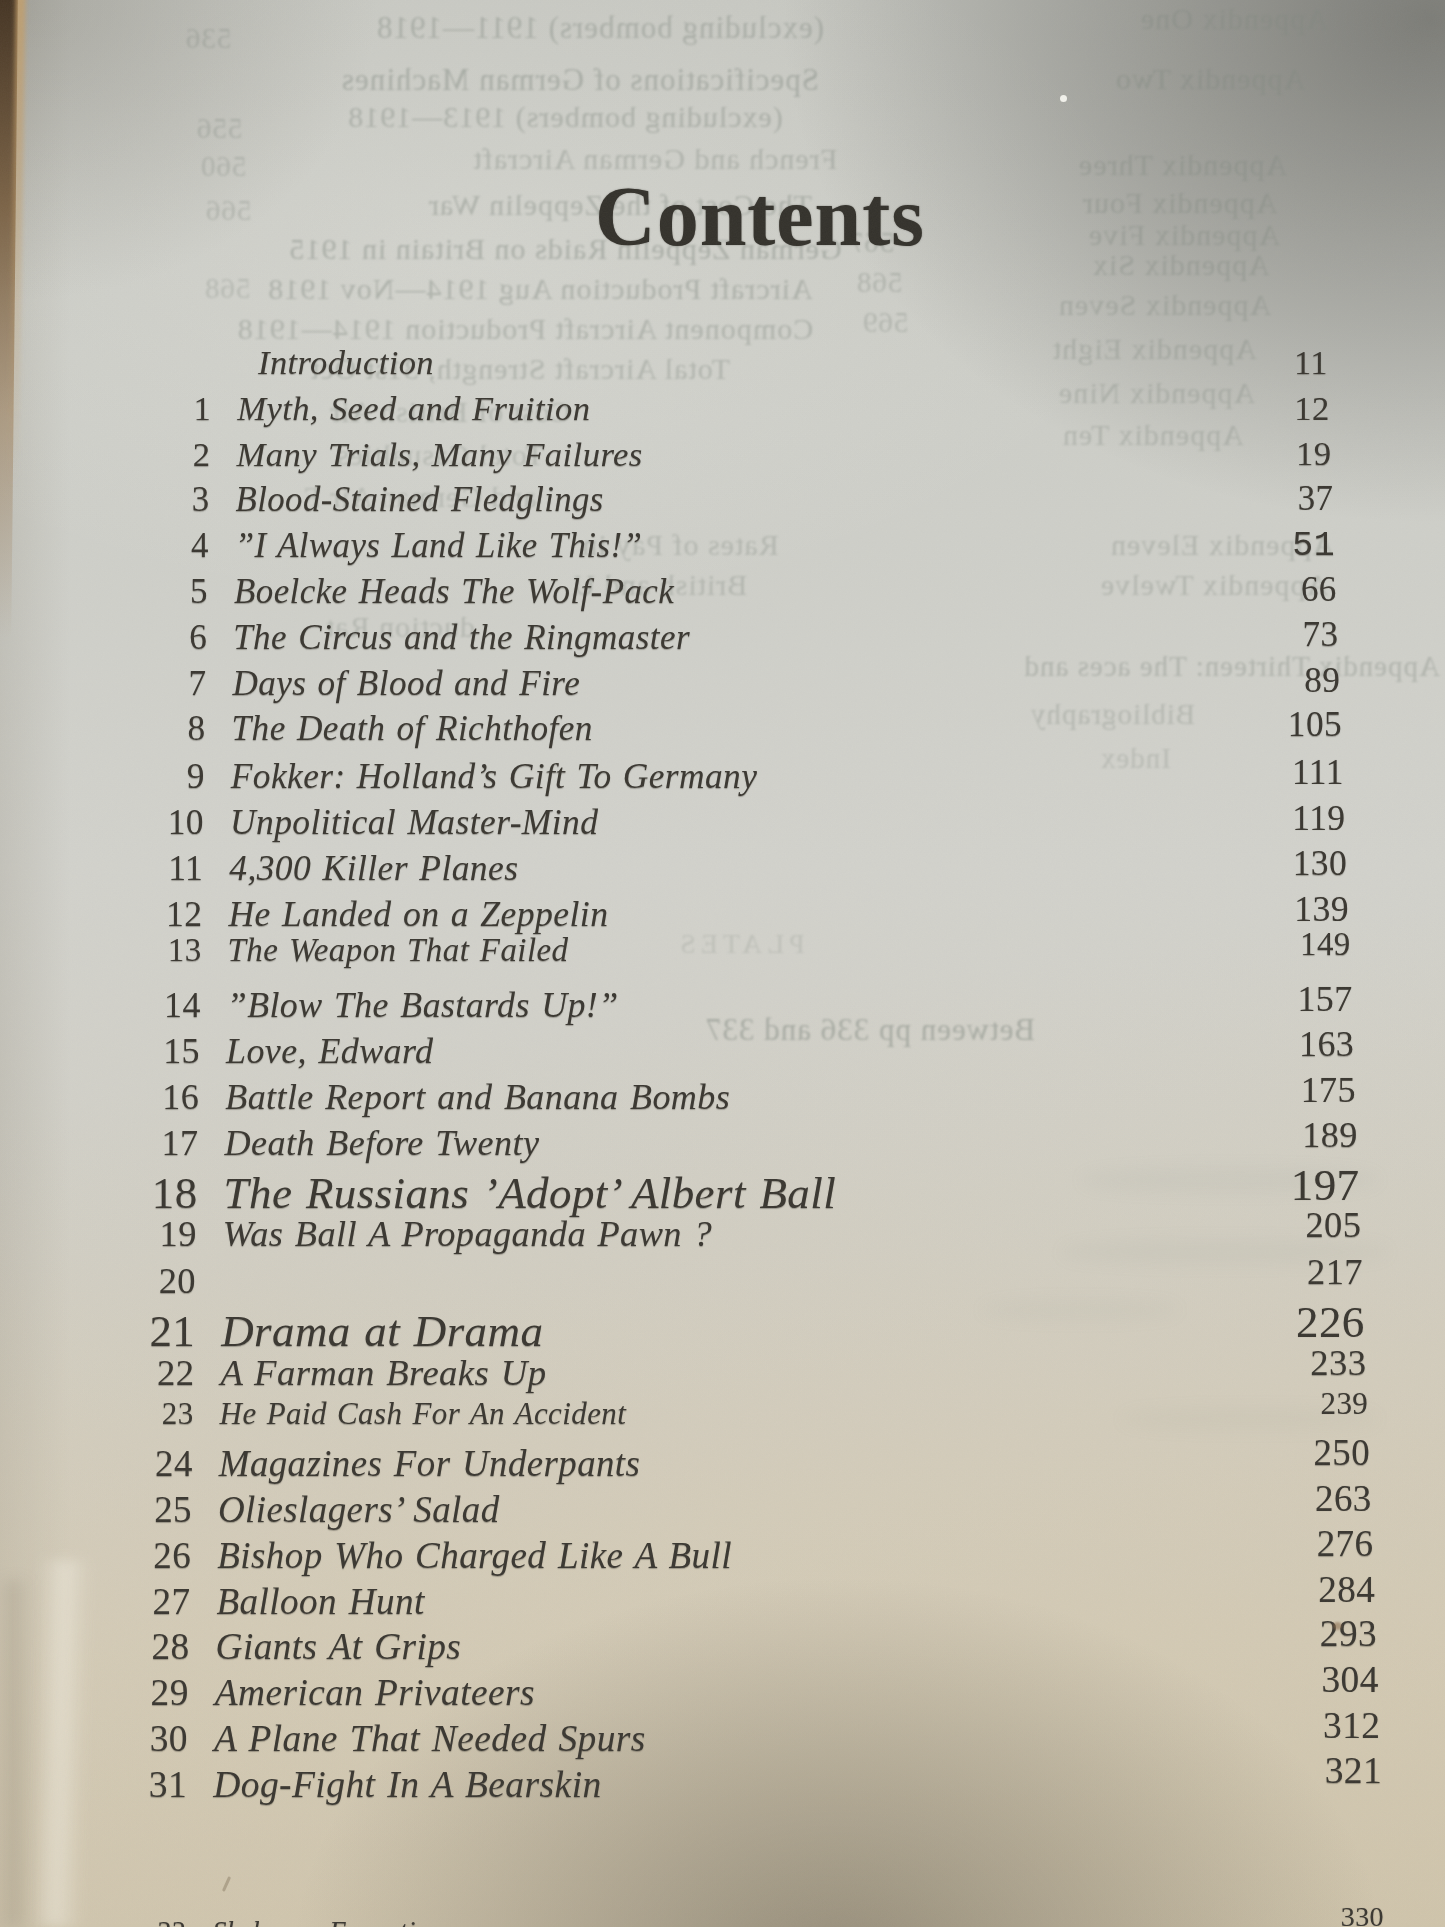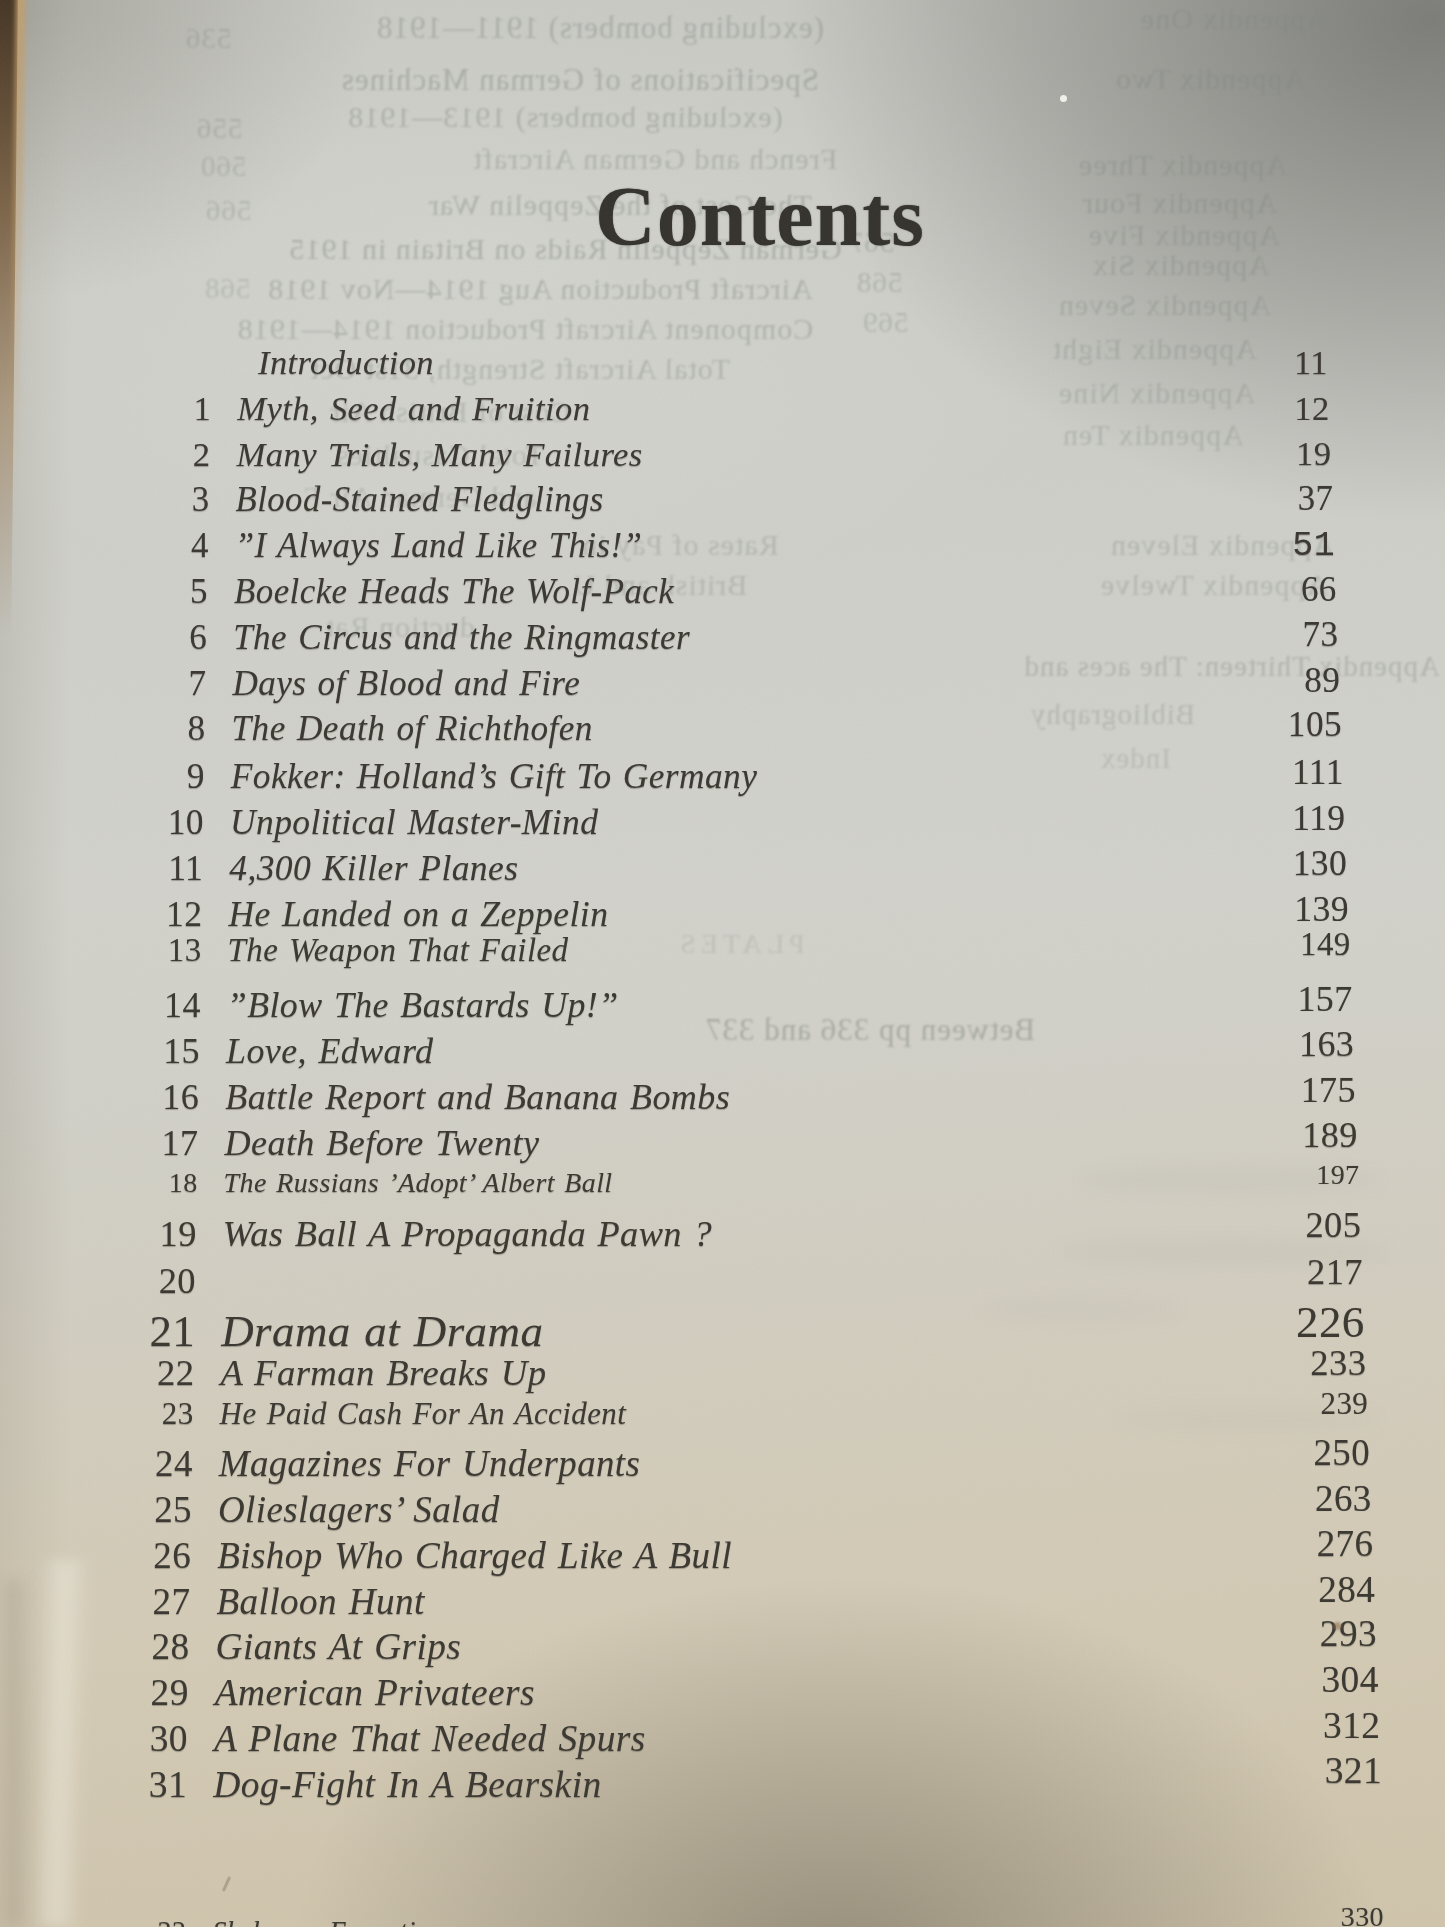--- a/index.html
+++ b/index.html
@@ -195,21 +195,21 @@
         <span class="toc-title">Battle Report and Banana Bombs</span>
         <span class="toc-fill"></span>
         <span class="toc-page" style="transform: translateY(-7.2px);">175</span>
       </div>
       <div class="toc-row ink" style="top: 1121.6px; left: 134.4px; width: 1223.35px; font-size: 36.2px;">
         <span class="toc-num">17</span>
         <span class="toc-title">Death Before Twenty</span>
         <span class="toc-fill"></span>
         <span class="toc-page" style="transform: translateY(-7.65px);">189</span>
       </div>
-      <div class="toc-row ink" style="top: 1167.4px; left: 133.6px; width: 1225.9px; font-size: 28px;">
+      <div class="toc-row ink" style="top: 1167.4px; left: 133.6px; width: 1225.9px; font-size: 45px;">
         <span class="toc-num">18</span>
         <span class="toc-title">The Russians ’Adopt’ Albert Ball</span>
         <span class="toc-fill"></span>
         <span class="toc-page" style="transform: translateY(-8.1px);">197</span>
       </div>
       <div class="toc-row ink" style="top: 1213.2px; left: 132.8px; width: 1228.45px; font-size: 36.4px;">
         <span class="toc-num">19</span>
         <span class="toc-title">Was Ball A Propaganda Pawn ?</span>
         <span class="toc-fill"></span>
         <span class="toc-page" style="transform: translateY(-8.55px);">205</span>

